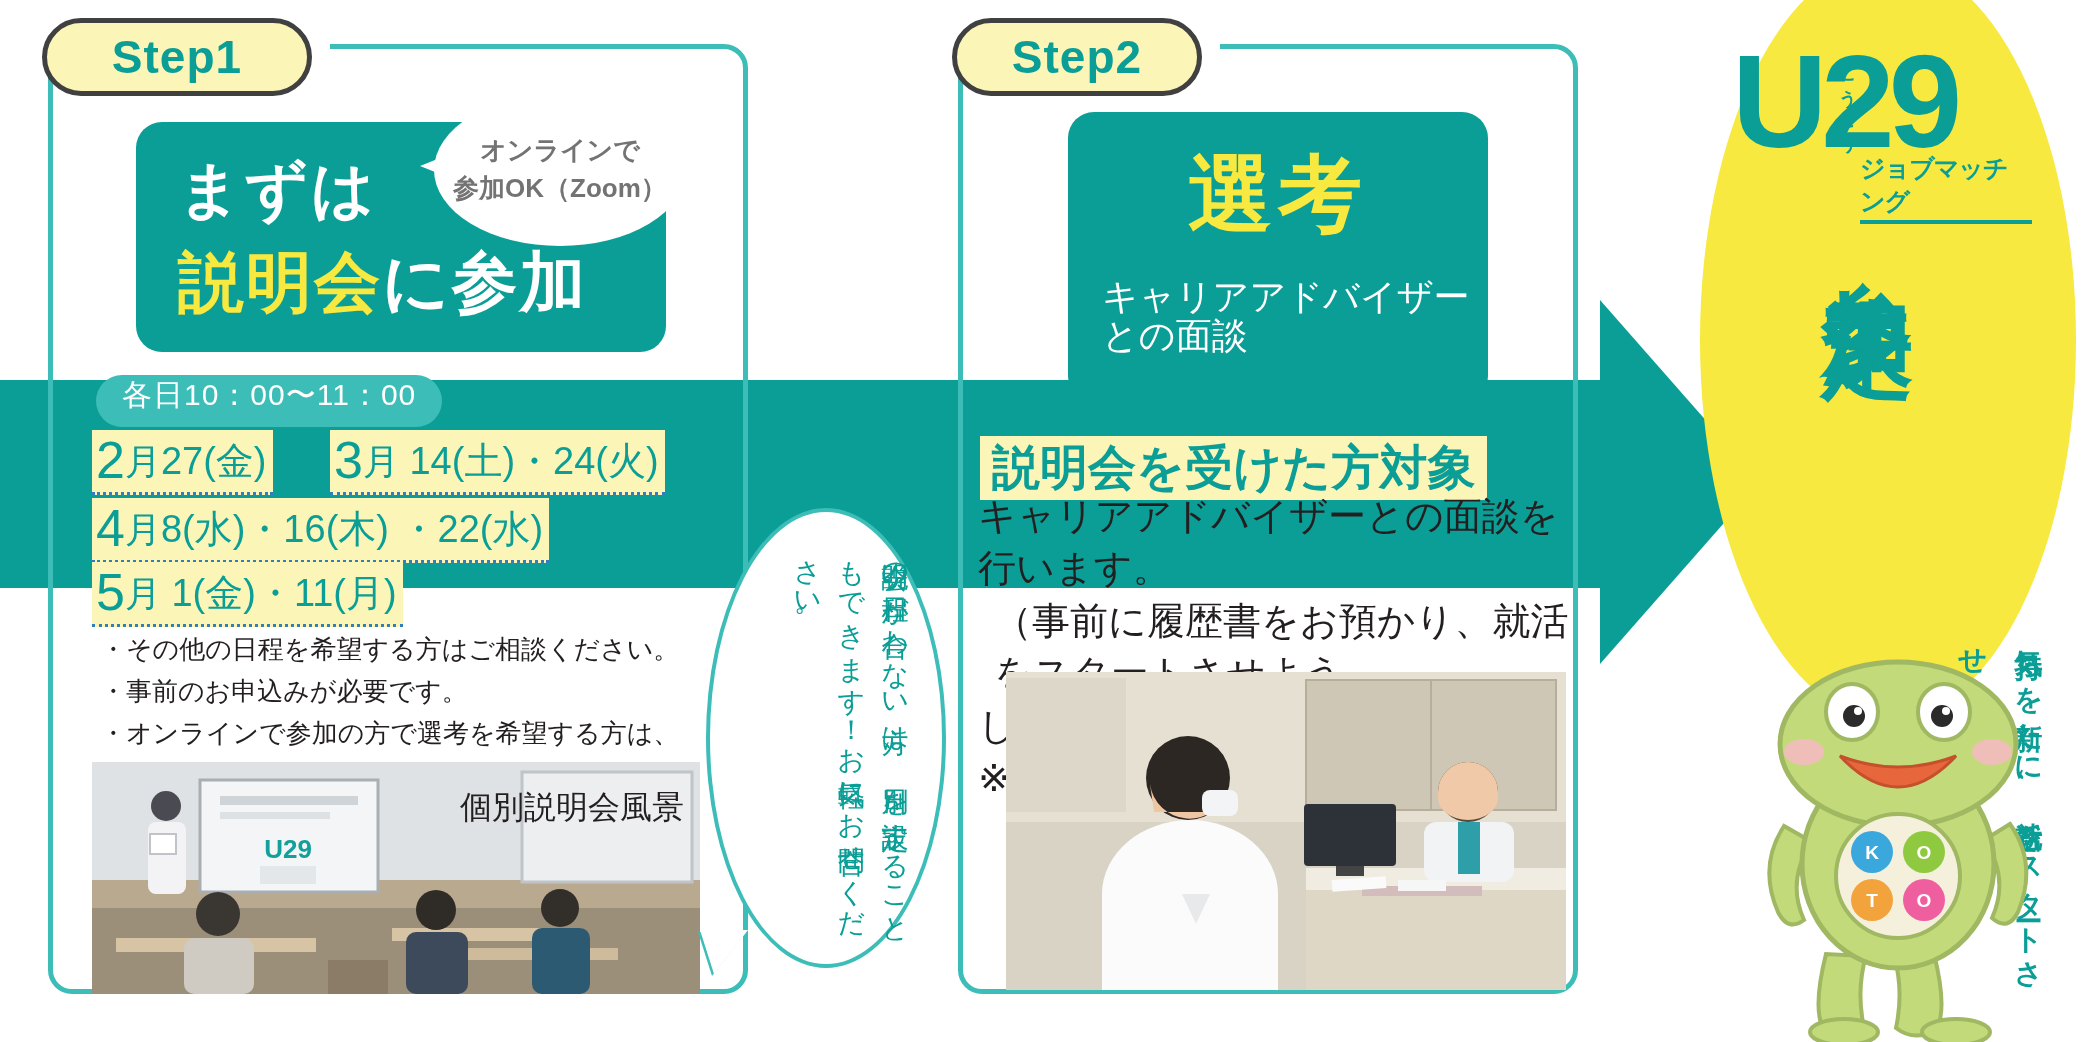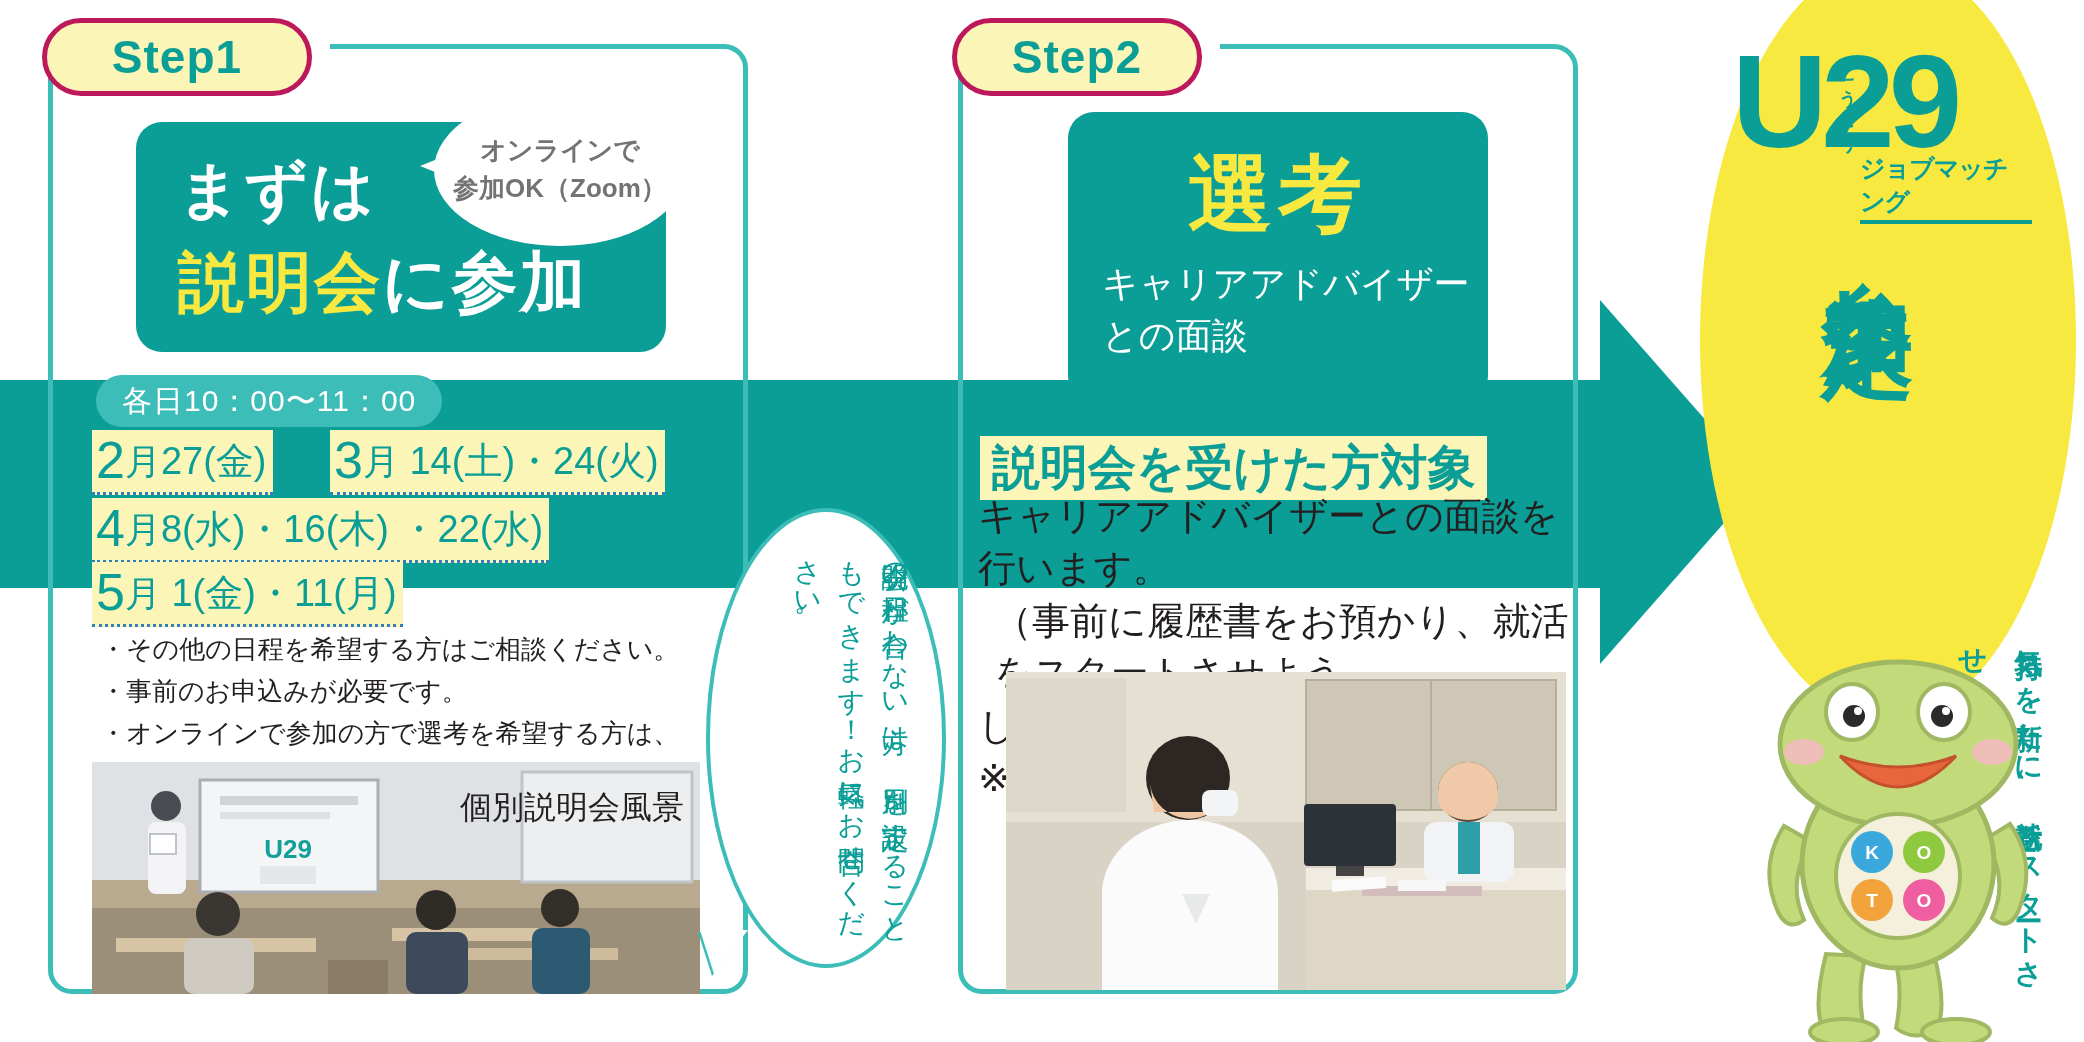--- a/index.html
+++ b/index.html
@@ -15,21 +15,21 @@
     border-top:182px solid transparent; border-bottom:182px solid transparent;
     border-left:160px solid #0a9e96; }
 
   
   .step-frame { position:absolute; border:5px solid #3dbdb8; border-radius:24px;
     background:transparent; }
   #frame1 { left:48px;  top:44px;  width:700px;  height:950px; }
   #frame2 { left:958px; top:44px;  width:620px;  height:950px; }
   .frame-mask { position:absolute; background:#ffffff; }
 
-  .step-tag { position:absolute; background:#fbf5b7; border:5px solid #be185d;
+  .step-tag { position:absolute; background:#fbf5b7; border:5px solid #404040;
     border-radius:40px; color:#0a9e96; font-weight:bold; font-size:46px;
     display:flex; align-items:center; justify-content:center; letter-spacing:1px; }
   #tag1 { left:42px;  top:18px; width:270px; height:78px; }
   #tag2 { left:952px; top:18px; width:250px; height:78px; }
 
   
   .headline-box { position:absolute; background:#0a9e96; border-radius:26px;
     color:#fff; }
   #hbox1 { left:136px; top:122px; width:530px; height:230px; }
   #hbox1 .l1 { position:absolute; left:42px; top:26px; font-size:62px; font-weight:bold;
@@ -43,21 +43,21 @@
     background:#fff; border-radius:50%/50%; display:flex; flex-direction:column;
     align-items:center; justify-content:center; color:#737373; font-weight:bold;
     font-size:26px; line-height:1.45; z-index:6; }
   .zoom-tail { position:absolute; left:420px; top:150px; width:0; height:0; z-index:5;
     border-top:16px solid transparent; border-bottom:16px solid transparent;
     border-right:40px solid #ffffff; }
 
   
   .time-pill { position:absolute; left:96px; top:375px; height:52px; padding:0 26px;
     background:#3dbdb8; color:#fff; border-radius:28px; font-size:30px;
-    display:flex; align-items:center; letter-spacing:1px; }
+    display:flex; align-items:flex-start; letter-spacing:1px; }
 
   
   .date-row { position:absolute; white-space:nowrap; color:#0a9e96; }
   .date-line { display:inline-block; background:#fbf5b7;
     border-bottom:3px dotted #2f7fbf; padding:0 6px 2px 4px; }
   .m-num { font-size:52px; font-weight:500; vertical-align:-4px; }
   .m-kanji { font-size:36px; }
   .d-txt { font-size:38px; }
   #drow1 { left:92px;  top:430px; }
   #drow2 { left:330px; top:430px; }
@@ -84,21 +84,21 @@
   #obv { top:30px; right:26px; height:392px; font-size:27px; line-height:1.62;
     letter-spacing:1px; }
   .oval-tail { position:absolute; left:700px; top:930px; width:0; height:0; z-index:6;
     border-left:14px solid transparent; border-right:34px solid transparent;
     border-top:44px solid #fff; filter:drop-shadow(-2px 2px 0 #3dbdb8); }
 
   
   #hbox2 { left:1068px; top:112px; width:420px; height:290px; }
   #hbox2 .big { position:absolute; left:0; right:0; top:26px; text-align:center;
     font-size:84px; font-weight:bold; color:#f7e93f; letter-spacing:6px; }
-  #hbox2 .sub1 { position:absolute; left:34px; top:148px; font-size:36px; }
+  #hbox2 .sub1 { position:absolute; left:34px; top:161px; font-size:36px; }
   #hbox2 .sub2 { position:absolute; left:34px; top:200px; font-size:36px; }
 
   .s2-head { position:absolute; left:980px; top:436px; font-size:48px; font-weight:bold;
     color:#0a9e96; background:#fbf5b7; padding:0 12px; }
   .s2-body { position:absolute; left:978px; top:490px; width:600px; color:#231f20;
     font-size:38px; line-height:1.38; }
   .s2-body .ind { padding-left:16px; }
   #photo2 { left:1006px; top:672px; width:560px; height:318px; }
 
   

